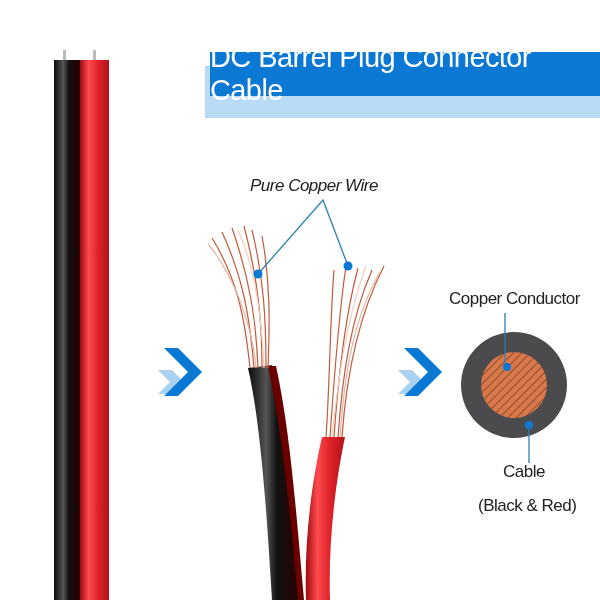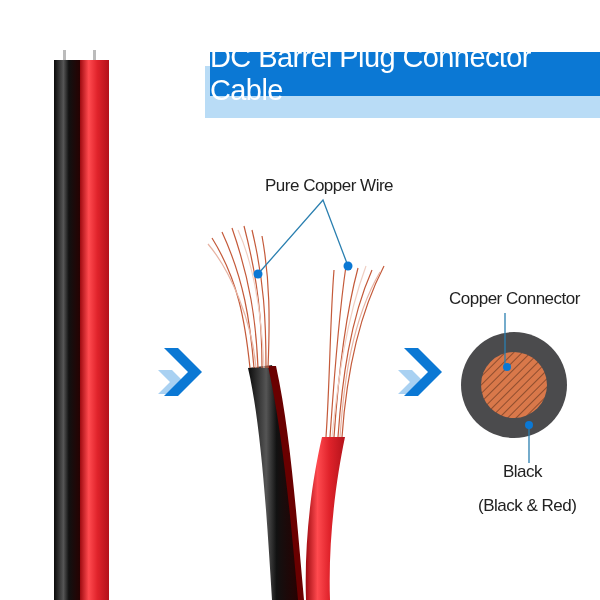--- a/index.html
+++ b/index.html
@@ -92,16 +92,16 @@
     <line x1="529" y1="425" x2="529" y2="463" stroke="#2a7fb0" stroke-width="1.3"></line>
     <circle cx="529" cy="425" r="4" fill="#0b78d4"></circle>
   </g>
 </svg>
 
 <div class="abs title-shadow"></div>
 <div class="abs title-box">
   <span>DC Barrel Plug Connector Cable</span>
 </div>
 
-<div class="abs label" style="left:265px;top:176px;">Pure Copper Wire</div>
-<div class="abs label" style="left:449px;top:289px;">Copper Connector</div>
-<div class="abs label" style="left:503px;top:462px;">Black</div>
+<div class="abs label" style="left:250px;top:176px;font-style:italic;">Pure Copper Wire</div>
+<div class="abs label" style="left:449px;top:289px;">Copper Conductor</div>
+<div class="abs label" style="left:503px;top:462px;">Cable</div>
 <div class="abs label" style="left:478px;top:482px;margin-top:14px;">(Black &amp; Red)</div>
 
 </body></html>

